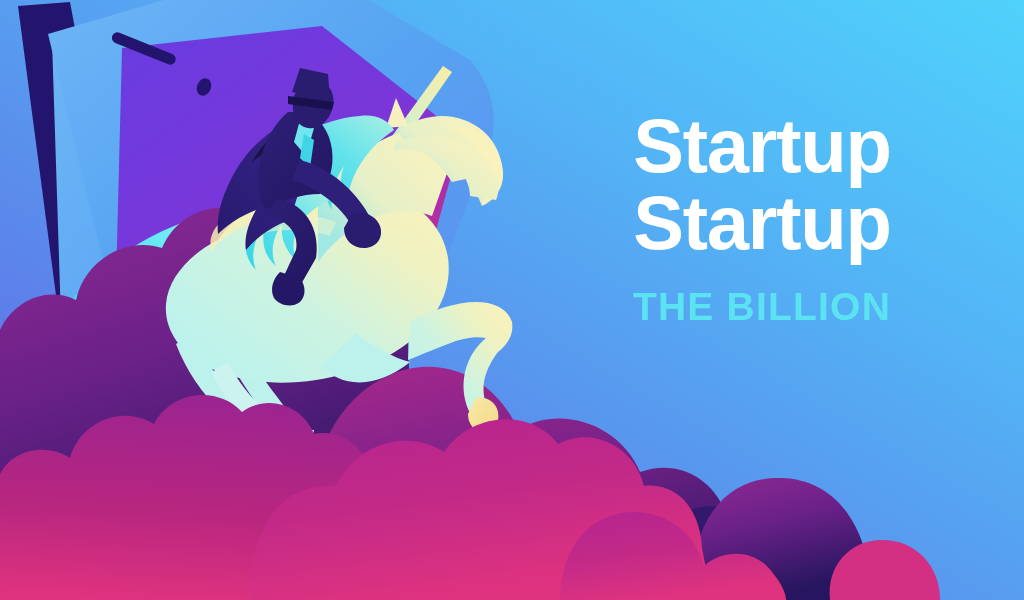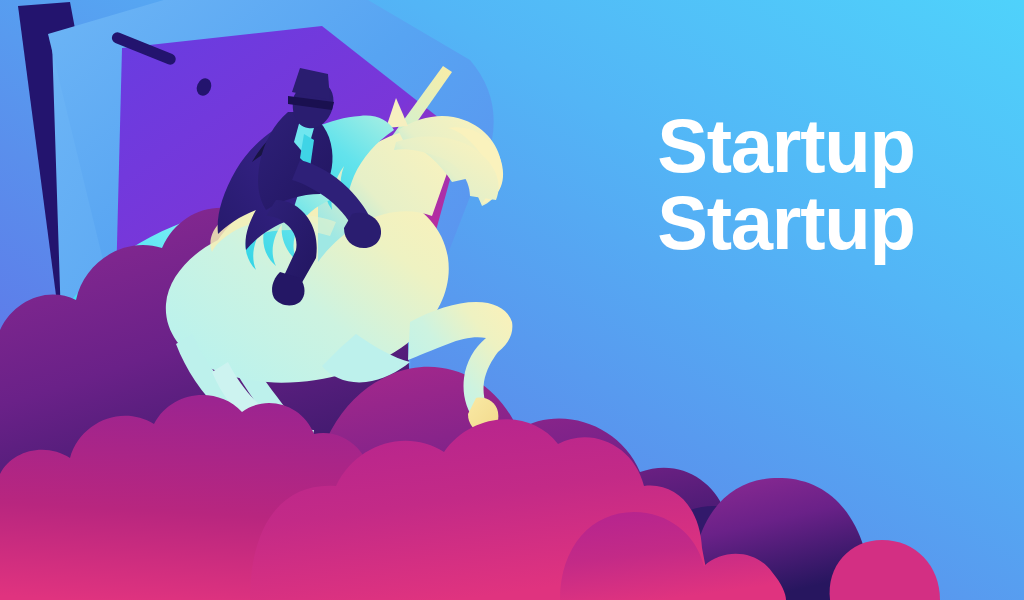--- a/index.html
+++ b/index.html
@@ -6,21 +6,21 @@
   body{
     width:1024px;height:600px;overflow:hidden;
     font-family:"Liberation Sans", sans-serif;
     background:#5a86ea;
   }
   #stage{position:relative;width:1024px;height:600px;overflow:hidden;}
   #art{position:absolute;inset:0;width:1024px;height:600px;display:block;}
 
   
   #textblock{
-    position:absolute; left:576px; top:108px; width:420px;
+    position:absolute; left:552px; top:108px; width:420px;
     text-align:center; z-index:40;
     -webkit-font-smoothing:antialiased;
   }
   .title-line{
     color:#ffffff;
     font-size:76px;
     font-weight:700;
     line-height:0.99;
     letter-spacing:-1.2px;
     white-space:nowrap;
@@ -392,16 +392,17 @@
                C 916 540 940 566 940 600 Z" fill="#d32f83"></path>
     </g>
   </svg>
 
   <div id="textblock">
     <div id="title">
       <div class="title-line">Startup</div>
       <div class="title-line" id="title-2">Startup</div>
     </div>
     <div id="subtitle">
+      <div class="sub-line">THE BILLION</div>
     </div>
   </div>
 
 </div>
 
 </body></html>

